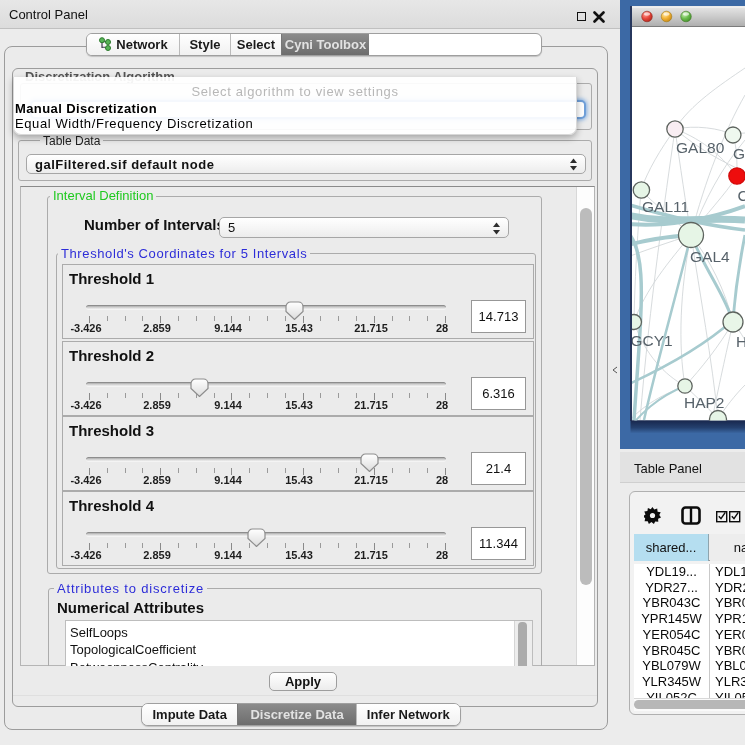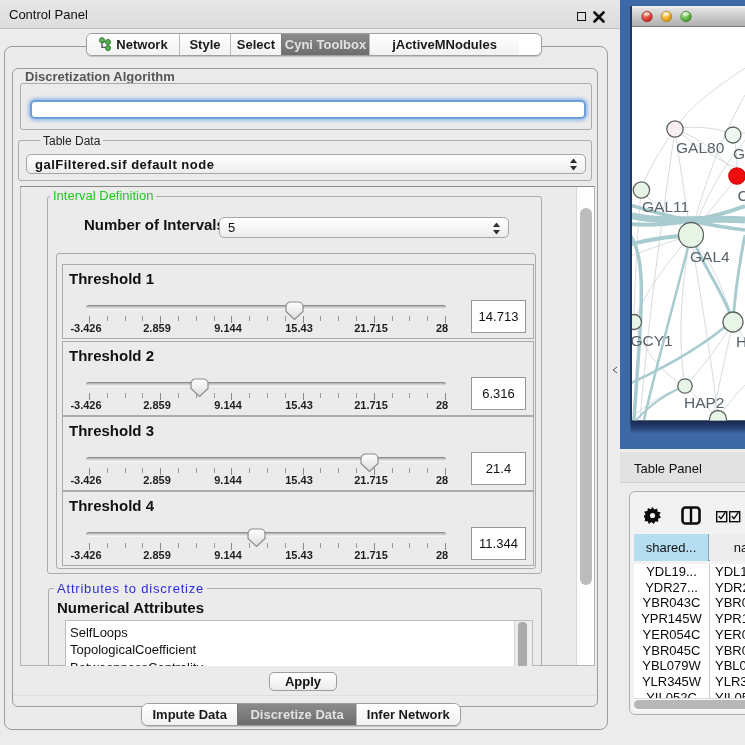--- a/index.html
+++ b/index.html
@@ -65,57 +65,63 @@
       <path d="M4,4 V11 M4,5 L9,4.5 M4,10 L9,10.5" stroke="#3c3c4c" stroke-width="1.2" fill="none"></path>
       <circle cx="4" cy="3.2" r="2.5" fill="#57b457" stroke="#2c7a2c"></circle>
       <circle cx="10" cy="5" r="2.5" fill="#57b457" stroke="#2c7a2c"></circle>
       <circle cx="10" cy="11" r="2.5" fill="#57b457" stroke="#2c7a2c"></circle>
     </svg>
     <span>Network</span>
       </div>
   <div class="tab" style="width:51px;">Style</div>
   <div class="tab" style="width:51px;">Select</div>
   <div class="tab sel" style="width:88px;">Cyni Toolbox</div>
-  <div class="tab" style="width:150px;">jActiveMNodules</div>
 </div>
 
 <div class="abs pane" style="left:12px;top:68px;width:586px;height:639px;border-radius:6px;"></div>
 
 <div class="abs" style="left:25px;top:69px;font-size:13px;font-weight:bold;color:#555;">Discretization Algorithm</div>
 <div class="abs grp" style="left:20px;top:83px;width:572px;height:47px;"></div>
 <div class="abs" style="left:30px;top:100px;width:556px;height:19px;border:2px solid #6f9fd8;border-radius:5px;background:#fff;box-shadow:0 0 4px 1px #7cabe2;"></div>
 
 <div class="abs grp" style="left:18px;top:140px;width:574px;height:41px;"></div>
 <div class="abs gtitle" style="left:40px;top:134px;color:#222;font-size:12px;">Table Data</div>
 <div class="combo" style="left:26px;top:154px;width:560px;height:20px;font-weight:bold;">galFiltered.sif default node
   <svg class="step" width="9" height="13" viewBox="0 0 9 13">
         <path d="M4.5,0.5 L8,5 H1 Z" fill="#2d2d2d"></path>
         <path d="M4.5,12.5 L8,8 H1 Z" fill="#2d2d2d"></path>
       </svg>
 </div>
 
+<div class="abs" style="left:13px;top:77px;width:564px;height:58px;background:rgba(255,255,255,0.93);
+  border:1px solid #d8d8d8;border-top:none;border-radius:0 0 8px 8px;box-shadow:0 3px 7px rgba(0,0,0,0.30);">
+  <div style="position:absolute;left:0;top:7px;width:100%;text-align:center;font-size:13px;color:#b7b7b7;letter-spacing:0.65px;">Select algorithm to view settings</div>
+  <div style="position:absolute;left:1px;top:24px;font-size:13px;font-weight:bold;color:#000;letter-spacing:0.4px;">Manual Discretization</div>
+  <div style="position:absolute;left:1px;top:39px;font-size:13px;color:#000;letter-spacing:0.6px;">Equal Width/Frequency Discretization</div>
+</div>
 
 <div class="abs" style="left:20px;top:186px;width:575px;height:480px;background:#ebebeb;
   border:1px solid #b5b5b5;border-top:1px solid #8a8a8a;overflow:hidden;">
 </div>
 
 <div class="abs" style="left:576px;top:187px;width:18px;height:478px;background:#fdfdfd;border-left:1px solid #d8d8d8;"></div>
 <div class="abs" style="left:580px;top:208px;width:12px;height:377px;background:#bcbcbc;border-radius:6px;"></div>
 
 <div class="abs grp" style="left:47px;top:196px;width:495px;height:378px;"></div>
 <div class="abs gtitle" style="left:50px;top:189px;color:#1ec91e;">Interval Definition</div>
 <div class="abs thname" style="left:84px;top:216px;">Number of Intervals</div>
 <div class="combo" style="left:219px;top:217px;width:290px;height:21px;">5
   <svg class="step" width="9" height="13" viewBox="0 0 9 13">
         <path d="M4.5,0.5 L8,5 H1 Z" fill="#2d2d2d"></path>
         <path d="M4.5,12.5 L8,8 H1 Z" fill="#2d2d2d"></path>
       </svg>
 </div>
 
 <div class="abs grp" style="left:56px;top:253px;width:480px;height:316px;"></div>
+<div class="abs gtitle" style="left:58px;top:247px;color:#2d2dd8;letter-spacing:0.6px;">Threshold's Coordinates for 5 Intervals</div>
 
 <div class="tbox" style="top:264px;"></div>
 <div class="abs thname" style="left:69px;top:270px;">Threshold 1</div>
 <div class="abs sltrack" style="left:86px;top:305px;width:360px;"></div>
 <div class="abs ticksMin" style="left:89px;top:316px;width:358px;"></div>
 <div class="abs ticksMaj" style="left:89px;top:316px;width:358px;"></div>
 <div class="tl" style="left:56px;top:322px;">-3.426</div>
 <div class="tl" style="left:127px;top:322px;">2.859</div>
 <div class="tl" style="left:198px;top:322px;">9.144</div>
 <div class="tl" style="left:269px;top:322px;">15.43</div>

